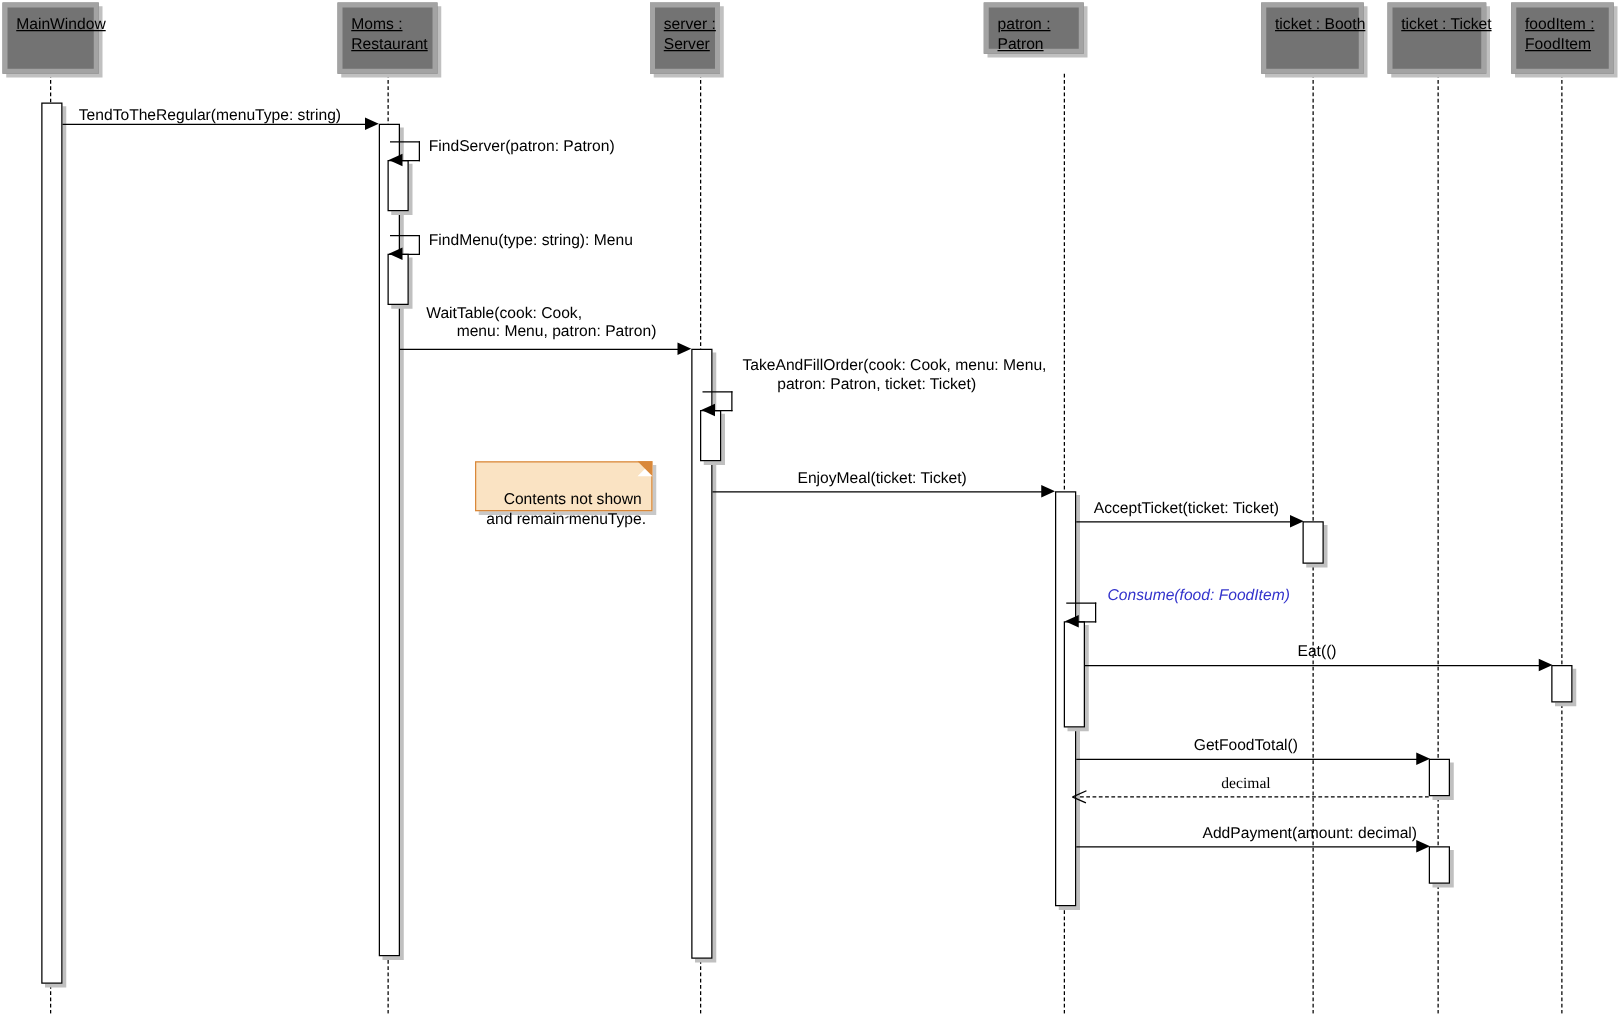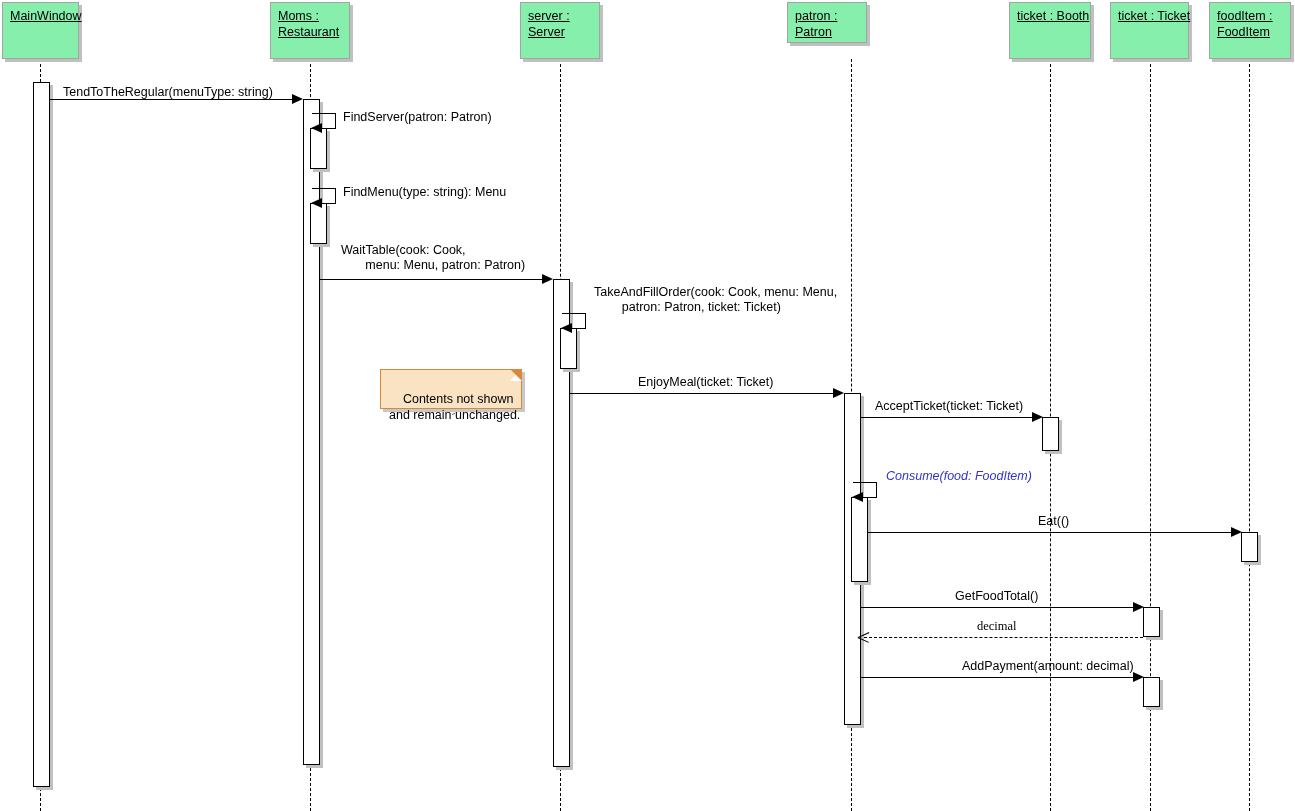--- a/index.html
+++ b/index.html
@@ -1,20 +1,20 @@
 <!DOCTYPE html>
 <html><head>
 <meta charset="utf-8">
 <style>
   html,body{margin:0;padding:0;background:#ffffff;}
   body{width:1295px;height:811px;font-family:"Liberation Sans",sans-serif;color:#000;}
   #stage{position:relative;width:1295px;height:811px;overflow:hidden;background:#fff;}
 
   
-  .lifebox{position:absolute;background:#86efac;border:1px solid #a3a3a3;box-sizing:border-box;
+  .lifebox{position:absolute;background:#737373;border:4px solid #a3a3a3;box-sizing:border-box;
            box-shadow:3px 3px 0 0 #c0c0c0;padding:6px 7px 0 7px;}
   .lifebox .nm{font-size:12.5px;line-height:15.5px;text-decoration:underline;white-space:pre;display:block;}
 
   
   .lifeline{position:absolute;width:0;border-left:1px dashed #000;}
 
   
   .act{position:absolute;background:#fff;border:1px solid #000;box-sizing:border-box;
        box-shadow:3px 3px 0 0 #c0c0c0;}
 
@@ -61,21 +61,21 @@
   <div class="lifeline" style="left:1150px;top:59px;height:752px;"></div>
   <div class="lifeline" style="left:1249px;top:59px;height:752px;"></div>
 
   <div class="lifebox" style="left:2px;top:2px;width:77px;height:57px;">
     <span class="nm">MainWindow</span>
   </div>
   <div class="lifebox" style="left:270px;top:2px;width:80px;height:57px;">
     <span class="nm">Moms :</span>
     <span class="nm">Restaurant</span>
   </div>
-  <div class="lifebox" style="left:520px;top:2px;width:80px;height:57px;">
+  <div class="lifebox" style="left:520px;top:2px;width:56px;height:57px;">
     <span class="nm">server :</span>
     <span class="nm">Server</span>
   </div>
   <div class="lifebox" style="left:787px;top:2px;width:80px;height:41px;">
     <span class="nm">patron :</span>
     <span class="nm">Patron</span>
   </div>
   <div class="lifebox" style="left:1009px;top:2px;width:82px;height:57px;">
     <span class="nm">ticket : Booth</span>
   </div>
@@ -137,21 +137,21 @@
     <div class="rgt" style="left:23px;height:16px;"></div>
     <div class="bot" style="left:8px;top:15px;width:16px;"></div>
   </div>
   <div class="arrowL" style="left:561px;top:323px;"></div>
   <div class="mlabel" style="left:594px;top:285px;">TakeAndFillOrder(cook: Cook, menu: Menu,
         patron: Patron, ticket: Ticket)</div>
 
   <div class="anchor" style="left:520px;top:376px;width:78px;transform:rotate(150deg);"></div>
   <div class="note" style="left:380px;top:369px;width:142px;height:40px;">
     <span>Contents not shown</span>
-<span>and remain unchanged.</span>
+<span>and remain menuType.</span>
   </div>
   <div class="notefold" style="left:510px;top:369px;"></div>
   <div class="notefold2" style="left:510px;top:369px;"></div>
 
   <div class="msgline" style="left:570px;top:393px;width:267px;"></div>
   <div class="arrowR" style="left:833px;top:388px;"></div>
   <div class="mlabel" style="left:638px;top:375px;">EnjoyMeal(ticket: Ticket)</div>
 
   <div class="msgline" style="left:861px;top:417px;width:175px;"></div>
   <div class="arrowR" style="left:1032px;top:412px;"></div>

